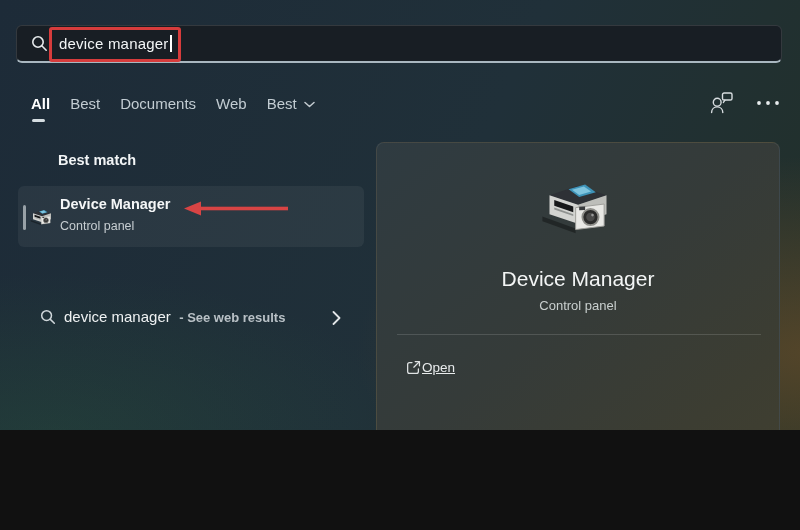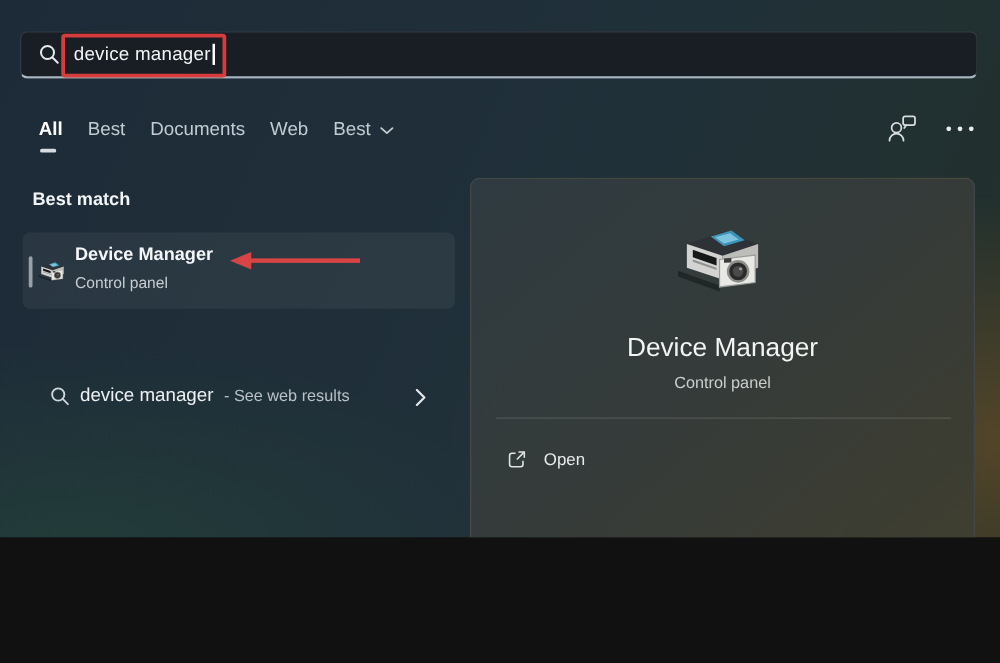--- a/index.html
+++ b/index.html
@@ -35,58 +35,58 @@
   .tab{display:flex;flex-direction:column;align-items:flex-start;cursor:pointer;}
   .tab .lbl{font-size:15px;color:#c2ccd2;line-height:20px;display:flex;align-items:center;}
   .tab.active .lbl{color:#ffffff;font-weight:700;}
   .tab-underline{width:13px;height:3px;border-radius:2px;background:#d5dde1;margin-top:5px;margin-left:1px;}
   .tab .chev{margin-left:7px;display:inline-flex;}
 
   .top-icons{position:absolute;right:18px;top:90px;display:flex;align-items:center;gap:18px;}
   .icon-btn{background:none;border:none;padding:2px;cursor:pointer;display:flex;align-items:center;}
 
   
-  .section-title{position:absolute;font-size:14.5px;font-weight:700;color:#f2f5f6;}
+  .section-title{position:absolute;font-size:14.5px;font-weight:700;color:#f2f5f6;margin-left:32px;}
   .st-best{left:26px;top:152px;}
   .st-web{left:26px;top:266px;}
 
   .result-card{
     position:absolute;left:18px;top:186px;width:346px;height:61px;
     background:rgba(255,255,255,0.055);border-radius:6px;cursor:pointer;
   }
   .sel-bar{position:absolute;left:5px;top:19px;width:3px;height:25px;border-radius:2px;background:#98a1a7;}
   .result-icon{position:absolute;left:12px;top:19px;}
   .result-text{position:absolute;left:42px;top:9px;}
   .result-title{font-size:14.5px;font-weight:700;color:#f4f6f7;line-height:19px;}
   .result-sub{font-size:12.5px;color:#c6cdd1;line-height:17px;margin-top:4px;}
 
   .annotation-arrow{position:absolute;left:184px;top:201px;pointer-events:none;}
 
   .web-row{position:absolute;left:18px;top:299px;width:346px;height:38px;cursor:pointer;border-radius:6px;}
   .web-row .glyph{position:absolute;left:22px;top:10px;}
   .web-row .txt{position:absolute;left:46px;top:9px;white-space:nowrap;}
   .web-query{font-size:15px;color:#eef1f2;}
-  .web-suffix{font-size:13px;color:#b9c1c6;margin-left:4px;}
+  .web-suffix{font-size:13px;color:#b9c1c6;margin-left:4px;font-weight:bold;}
   .web-chevron{position:absolute;right:23px;top:12px;}
 
   
   .preview-panel{
     position:absolute;left:376px;top:142px;width:404px;height:388px;
     border-radius:8px 8px 0 0;
     background:linear-gradient(140deg,#2f3b41 0%,#353b39 45%,#3c3d32 75%,#42402f 100%);
     border:1px solid rgba(255,255,255,0.07);border-bottom:none;
   }
   .panel-icon{display:block;margin:26px auto 0 auto;}
   .panel-title{text-align:center;font-size:21px;font-weight:400;color:#f3f5f5;margin-top:22px;}
   .panel-sub{text-align:center;font-size:13px;color:#c9cfce;margin-top:7px;}
   .panel-divider{position:absolute;left:20px;right:18px;top:191px;height:1px;background:rgba(255,255,255,0.14);}
   .open-row{
     position:absolute;left:14px;right:14px;top:206px;height:36px;border-radius:4px;
-    display:flex;align-items:center;gap:13px;padding-left:14px;cursor:pointer;
-    color:#e8ebec;font-size:13.5px;
+    display:flex;align-items:center;gap:0;padding-left:14px;cursor:pointer;
+    color:#e8ebec;font-size:13.5px;text-decoration:underline;
   }
 </style>
 </head>
 <body>
 
 <div class="screen">
 
   <svg width="0" height="0" style="position:absolute" aria-hidden="true">
     <defs>
       <symbol id="dm-icon" viewBox="0 0 64 64">

